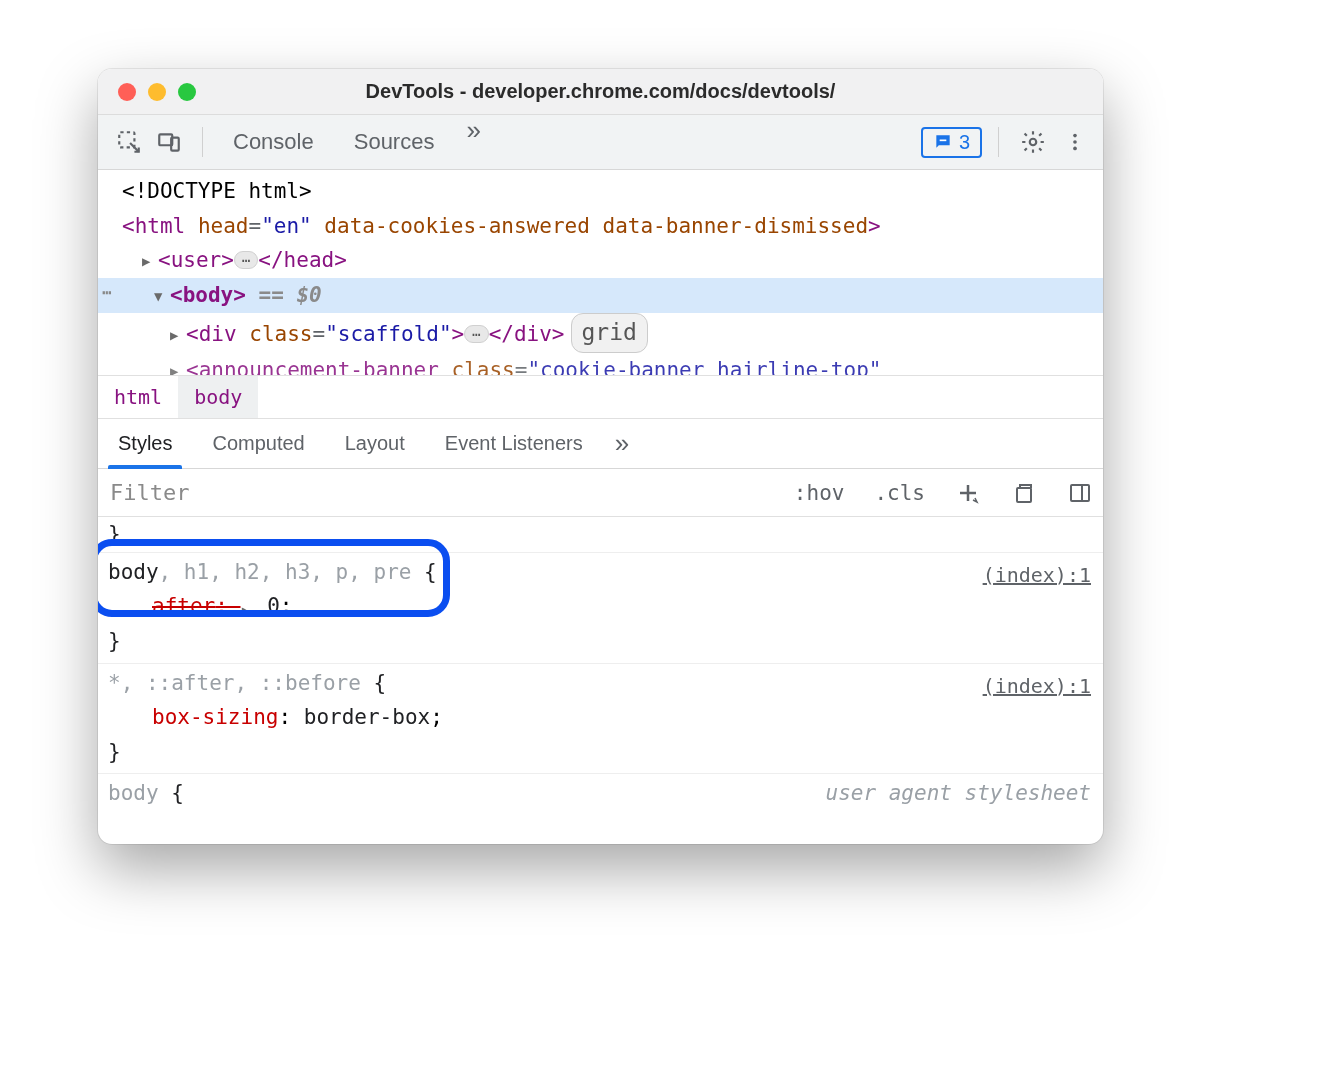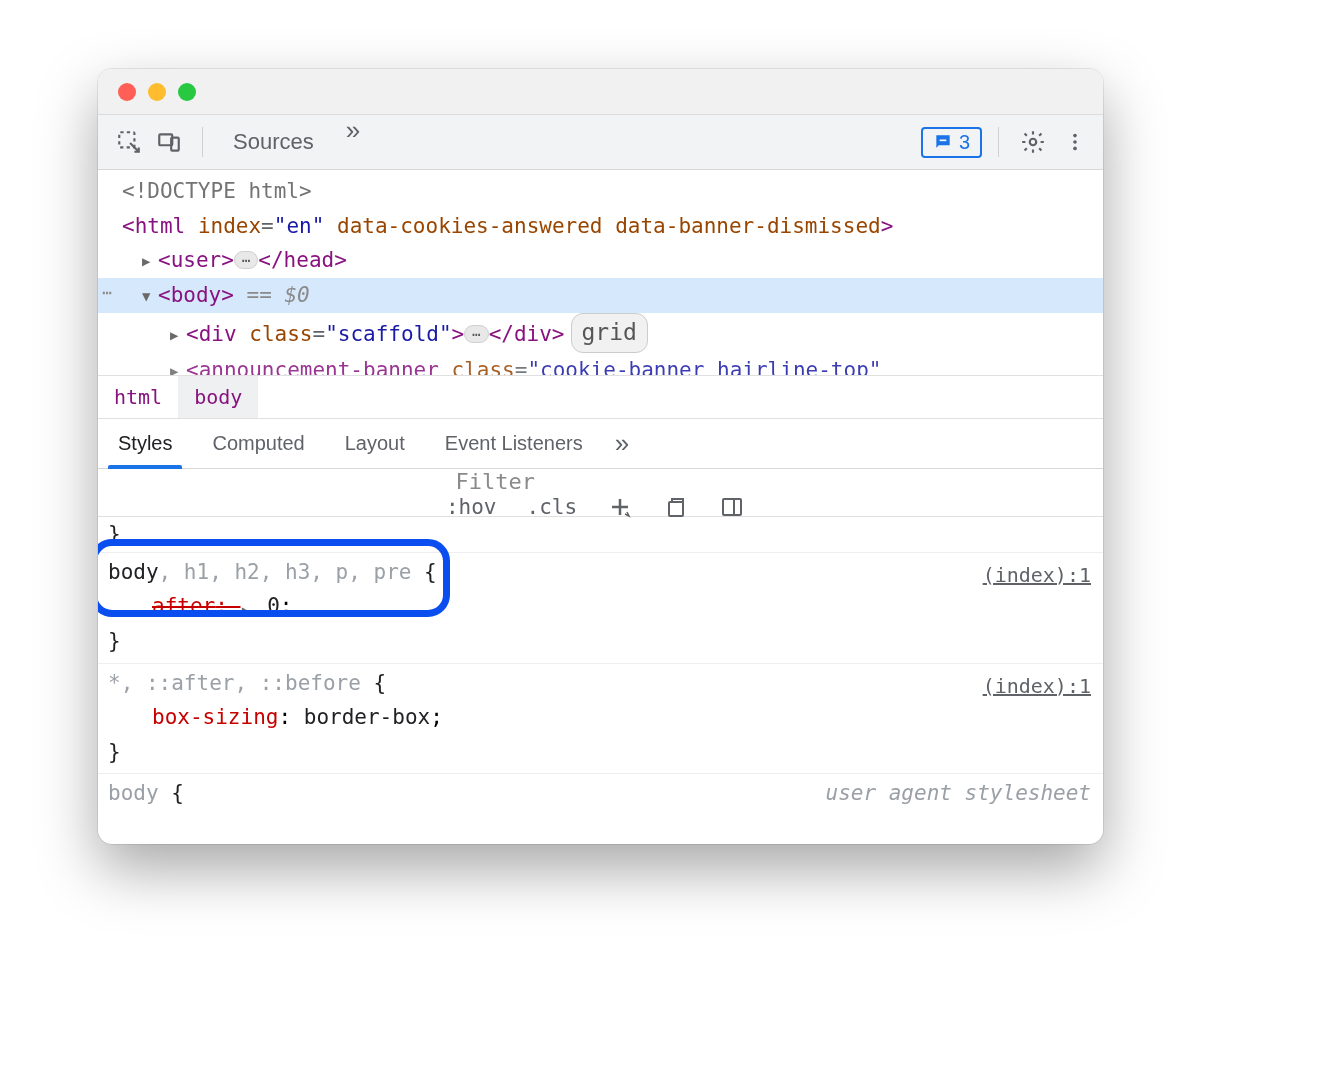--- a/index.html
+++ b/index.html
@@ -108,21 +108,21 @@
     font-family: Menlo, Monaco, Consolas, monospace;
     font-size: 21px;
     line-height: 1.65;
     padding: 4px 0 0 0;
     height: 205px;
     overflow: hidden;
     position: relative;
   }
   .dom-line { padding-left: 24px; white-space: pre; }
   .tri { display:inline-block; width:14px; color:#6a6a6a; margin-right:2px; font-size:14px; vertical-align:1px; }
-  .c-gray { color:#737373;margin-top:38px; }
+  .c-gray { color:#000000;margin-top:38px; }
   .c-tag { color:#881280; }
   .c-attrname { color:#994500; }
   .c-attrval { color:#1a1aa6; }
   .c-eq { color:#5f6368; }
   .ellipsis-badge {
     display:inline-block; background:#e8e8e8; border:1px solid #d0d0d0;
     border-radius:10px; padding:0 7px; font-size:14px; color:#555; vertical-align:2px;
     line-height:16px;
   }
   .grid-badge {
@@ -154,21 +154,20 @@
     padding:0 6px 0 0;
   }
   .subtab { padding:0 20px; font-size:20px; color:#5f6368; height:100%; display:flex; align-items:center; cursor:pointer; position:relative; }
   .subtab.active { color:#202124; }
   .subtab.active::after { content:""; position:absolute; left:10px; right:10px; bottom:-1px; height:4px; background:#1a73e8; border-radius:2px 2px 0 0; }
 
   
   .filter-row {
     height:48px; display:flex; align-items:center; border-bottom:1px solid #e0e0e0;
     padding:0 10px 0 0;
-    flex-direction:column;
   }
   .filter-input {
     flex:1; border:none; outline:none; font-size:22px;
     font-family: Menlo, Monaco, monospace; color:#333; padding:0 12px;
     background:transparent;
   }
   .filter-input::placeholder { color:#8a8a8a; }
   .filter-btns { display:flex; align-items:center; gap:30px; font-family: Menlo, Monaco, monospace; color:#5f6368; }
   .filter-txt { font-size:21px; cursor:pointer; }
   .filter-icon { width:26px; height:26px; display:flex; align-items:center; justify-content:center; cursor:pointer; color:#5f6368; }
@@ -207,39 +206,41 @@
 <body>
 
 <div class="window">
 
   <div class="titlebar">
     <div class="traffic-lights">
       <div class="light red"></div>
       <div class="light yellow"></div>
       <div class="light green"></div>
     </div>
+    <div class="title-text">DevTools - developer.chrome.com/docs/devtools/</div>
   </div>
 
   <div class="toolbar">
     <div class="tool-icon">
       <svg viewBox="0 0 24 24" width="26" height="26" fill="none" stroke="currentColor" stroke-width="2" stroke-dasharray="3 3">
           <rect x="3" y="3" width="14" height="14" rx="1"></rect>
           <path d="M13 13 L21 21" stroke-dasharray="0"></path>
           <path d="M17 21 L21 21 L21 17" stroke-dasharray="0"></path>
         </svg>
     </div>
     <div class="tool-icon">
       <svg viewBox="0 0 24 24" width="26" height="26" fill="none" stroke="currentColor" stroke-width="2">
           <rect x="3" y="5" width="12" height="10" rx="1"></rect>
           <rect x="14" y="8" width="7" height="12" rx="1"></rect>
         </svg>
     </div>
     <div class="tool-sep"></div>
 
     <div class="tabs">
+      <div class="tab">Console</div>
       <div class="tab">Sources</div>
       <div class="more-chevrons">»</div>
     </div>
 
     <div class="toolbar-right">
       <div class="issues">
         <svg viewBox="0 0 24 24" fill="currentColor">
             <path d="M4 4h16v12H7l-3 3V4z"></path>
             <rect x="8" y="9" width="8" height="2" fill="#fff"></rect>
           </svg>
@@ -258,25 +259,25 @@
             <circle cx="12" cy="12" r="2"></circle>
             <circle cx="12" cy="19" r="2"></circle>
           </svg>
       </div>
     </div>
   </div>
 
   <div class="dom-pane">
     <div class="dom-line"><span class="c-gray">&lt;!DOCTYPE html&gt;</span></div>
 
-    <div class="dom-line"><span class="c-tag">&lt;</span><span class="c-tag">html</span> <span class="c-attrname">index</span><span class="c-eq">=</span><span class="c-attrval">"en"</span> <span class="c-attrname">data-cookies-answered</span> <span class="c-attrname">data-banner-dismissed</span><span class="c-tag">&gt;</span></div>
+    <div class="dom-line"><span class="c-tag">&lt;</span><span class="c-tag">html</span> <span class="c-attrname">head</span><span class="c-eq">=</span><span class="c-attrval">"en"</span> <span class="c-attrname">data-cookies-answered</span> <span class="c-attrname">data-banner-dismissed</span><span class="c-tag">&gt;</span></div>
 
     <div class="dom-line" style="padding-left:44px;"><span class="tri">▶</span><span class="c-tag">&lt;</span><span class="c-tag">user</span><span class="c-tag">&gt;</span><span class="ellipsis-badge">⋯</span><span class="c-tag">&lt;/head&gt;</span></div>
 
-    <div class="dom-line selected-row" style="padding-left:44px;"><span class="tri">▼</span><span class="c-tag">&lt;</span><span class="c-tag">body</span><span class="c-tag">&gt;</span><span class="eq-dollar"><span> == </span><span>$0</span></span></div>
+    <div class="dom-line selected-row" style="padding-left:56px;font-weight:bold;"><span class="tri">▼</span><span class="c-tag">&lt;</span><span class="c-tag">body</span><span class="c-tag">&gt;</span><span class="eq-dollar"><span> == </span><span>$0</span></span></div>
 
     <div class="dom-line" style="padding-left:72px;"><span class="tri">▶</span><span class="c-tag">&lt;</span><span class="c-tag">div</span> <span class="c-attrname">class</span><span class="c-eq">=</span><span class="c-attrval">"scaffold"</span><span class="c-tag">&gt;</span><span class="ellipsis-badge">⋯</span><span class="c-tag">&lt;/div&gt;</span><span class="grid-badge">grid</span></div>
 
     <div class="dom-line" style="padding-left:72px; opacity:0.85;"><span class="tri">▶</span><span class="c-tag">&lt;</span><span class="c-tag">announcement-banner</span> <span class="c-attrname">class</span><span class="c-eq">=</span><span class="c-attrval">"cookie-banner hairline-top"</span></div>
   </div>
 
   <div class="crumbs">
     <div class="crumb">html</div>
     <div class="crumb active">body</div>
   </div>

